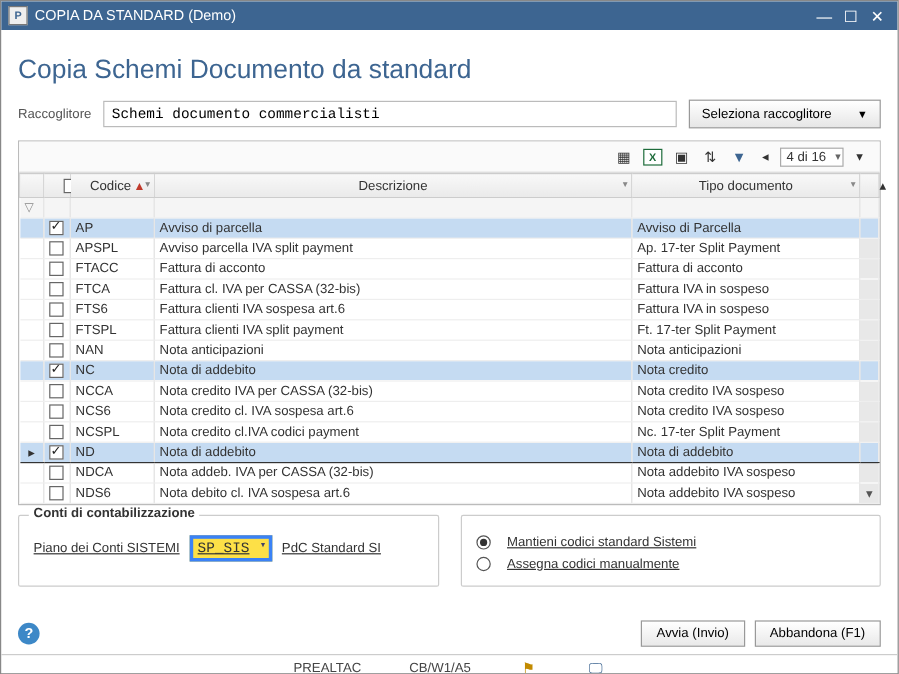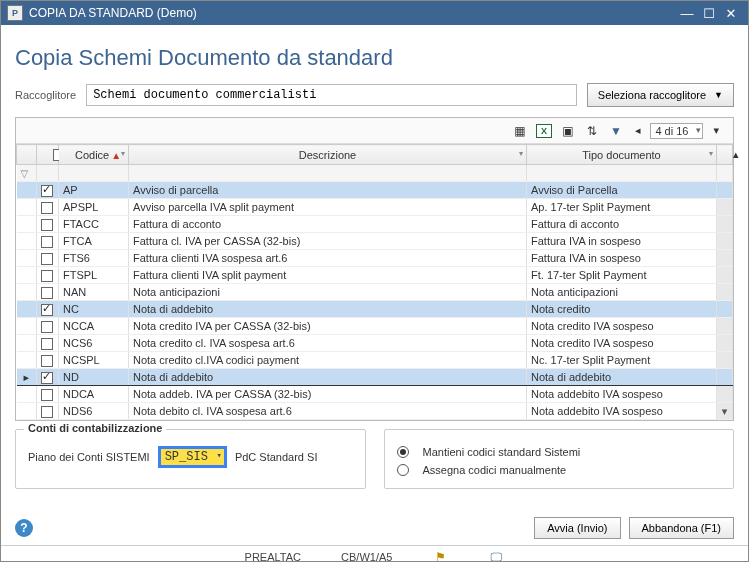--- a/index.html
+++ b/index.html
@@ -8,21 +8,21 @@
   .titlebar { background: #3d6591; color: #fff; height: 24px; display: flex; align-items: center; padding: 0 6px; }
   .titlebar .icon { width: 16px; height: 16px; background: #eee; border: 1px solid #777; margin-right: 6px; display: flex; align-items: center; justify-content: center; font-size: 9px; color: #3d6591; font-weight: bold; }
   .titlebar .title { flex: 1; font-size: 12px; }
   .titlebar .win-btn { width: 22px; height: 18px; display: flex; align-items: center; justify-content: center; cursor: pointer; color: #fff; font-size: 13px; }
   
   .page-title { font-size: 22px; color: #3d6591; padding: 10px 14px 8px; font-family: Verdana, sans-serif; margin-top: 10px; }
   
   .top-row { display: flex; align-items: center; padding: 4px 14px 10px; gap: 10px; }
   .top-row .label { color: #555; }
   .top-row .raccoglitore-input { flex: 1; border: 1px solid #bbb; height: 22px; padding: 2px 6px; font-family: "Courier New", monospace; font-size: 12px; background: #fff; }
-  .select-raccoglitore-btn { border: 1px solid #999; background: linear-gradient(#fff,#e6e6e6); height: 24px; padding: 0 10px; cursor: pointer; font-size: 11px; display: flex; align-items: center; gap: 8px; }
+  .select-raccoglitore-btn { border: 1px solid #999; background: linear-gradient(#fff,#e6e6e6); height: 24px; padding: 0 10px; cursor: pointer; font-size: 11px; display: flex; align-items: center; gap: 21px; }
   
   .grid-wrap { margin: 0 14px; border: 1px solid #bbb; }
   .toolbar-above { display: flex; justify-content: flex-end; align-items: center; gap: 6px; padding: 2px 4px; border-bottom: 1px solid #ddd; background: #fafafa; height: 26px; }
   .tool-icon { width: 18px; height: 18px; display: flex; align-items: center; justify-content: center; border: 1px solid transparent; cursor: pointer; font-size: 12px; }
   .pager { font-size: 11px; padding: 0 4px; }
   .pager-combo { border: 1px solid #aaa; padding: 1px 14px 1px 4px; background: #fff; position: relative; }
   .pager-combo::after { content: "▾"; position: absolute; right: 2px; font-size: 9px; color: #666; }
   
   table.grid { width: 100%; border-collapse: collapse; table-layout: fixed; }
   table.grid th { background: linear-gradient(#f8f8f8,#eaeaea); border: 1px solid #ccc; font-weight: normal; font-size: 11px; padding: 3px 16px; color: #333; position: relative; }
@@ -40,21 +40,21 @@
   .filter-icon { color: #888; font-size: 10px; }
   .chk { display: inline-block; width: 12px; height: 12px; border: 1px solid #666; background: #fff; position: relative; vertical-align: middle; }
   .chk.checked::after { content: "✓"; position: absolute; top: -3px; left: 0px; font-size: 11px; color: #222; }
   .sort-arrow { color: #c0392b; font-size: 10px; margin-left: 2px; }
   .scroll-cell { background: #e8e8e8; }
   .scroll-arrow { font-size: 8px; color: #555; text-align: center; }
   
   .panels { display: flex; gap: 18px; padding: 8px 14px 4px; }
   .panel { border: 1px solid #ccc; border-radius: 2px; padding: 10px 12px 12px; position: relative; flex: 1; }
   .panel .legend { position: absolute; top: -8px; left: 8px; background: #fff; padding: 0 4px; font-weight: bold; font-size: 11px; color: #333; }
-  .panel-row { display: flex; align-items: center; gap: 8px; margin-top: 6px; }
+  .panel-row { display: flex; align-items: center; gap: 8px; margin-top: 6px; text-decoration: underline; }
   .combo-small { border: 3px solid #3b82f6; background: #fde047; padding: 1px 16px 1px 4px; font-family: "Courier New", monospace; font-size: 12px; position: relative; }
   .combo-small::after { content: "▾"; position: absolute; right: 2px; top: 1px; font-size: 9px; color: #446; }
   .radio { display: inline-block; width: 12px; height: 12px; border: 1px solid #555; border-radius: 50%; background: #fff; position: relative; vertical-align: middle; margin-right: 6px; }
   .radio.checked::after { content: ""; position: absolute; top: 2px; left: 2px; width: 6px; height: 6px; background: #333; border-radius: 50%; }
   
   .footer-btns { display: flex; justify-content: flex-end; gap: 8px; padding: 24px 14px 6px; align-items: center; }
   #help-icon-holder { position: absolute; left: 14px; }
   .help-icon { width: 18px; height: 18px; border-radius: 50%; background: #3d88c7; color: #fff; display: flex; align-items: center; justify-content: center; font-weight: bold; font-size: 12px; cursor: pointer; }
   .btn { border: 1px solid #999; background: linear-gradient(#fff,#e9e9e9); padding: 4px 12px; font-size: 11px; cursor: pointer; }
   

